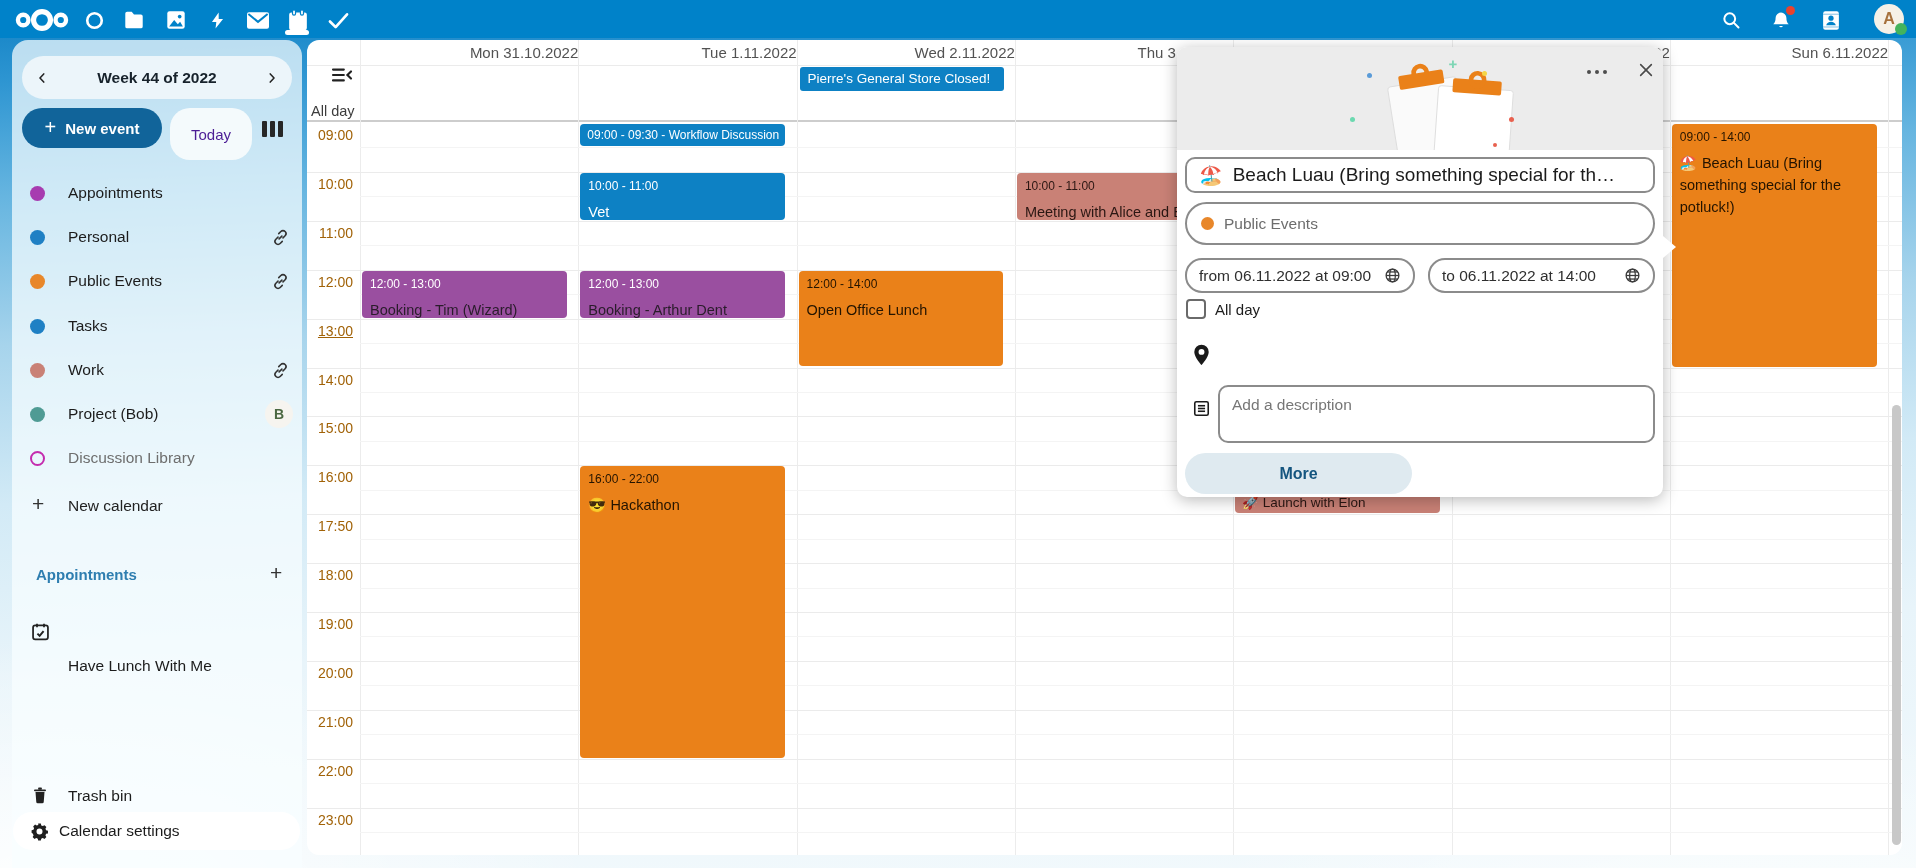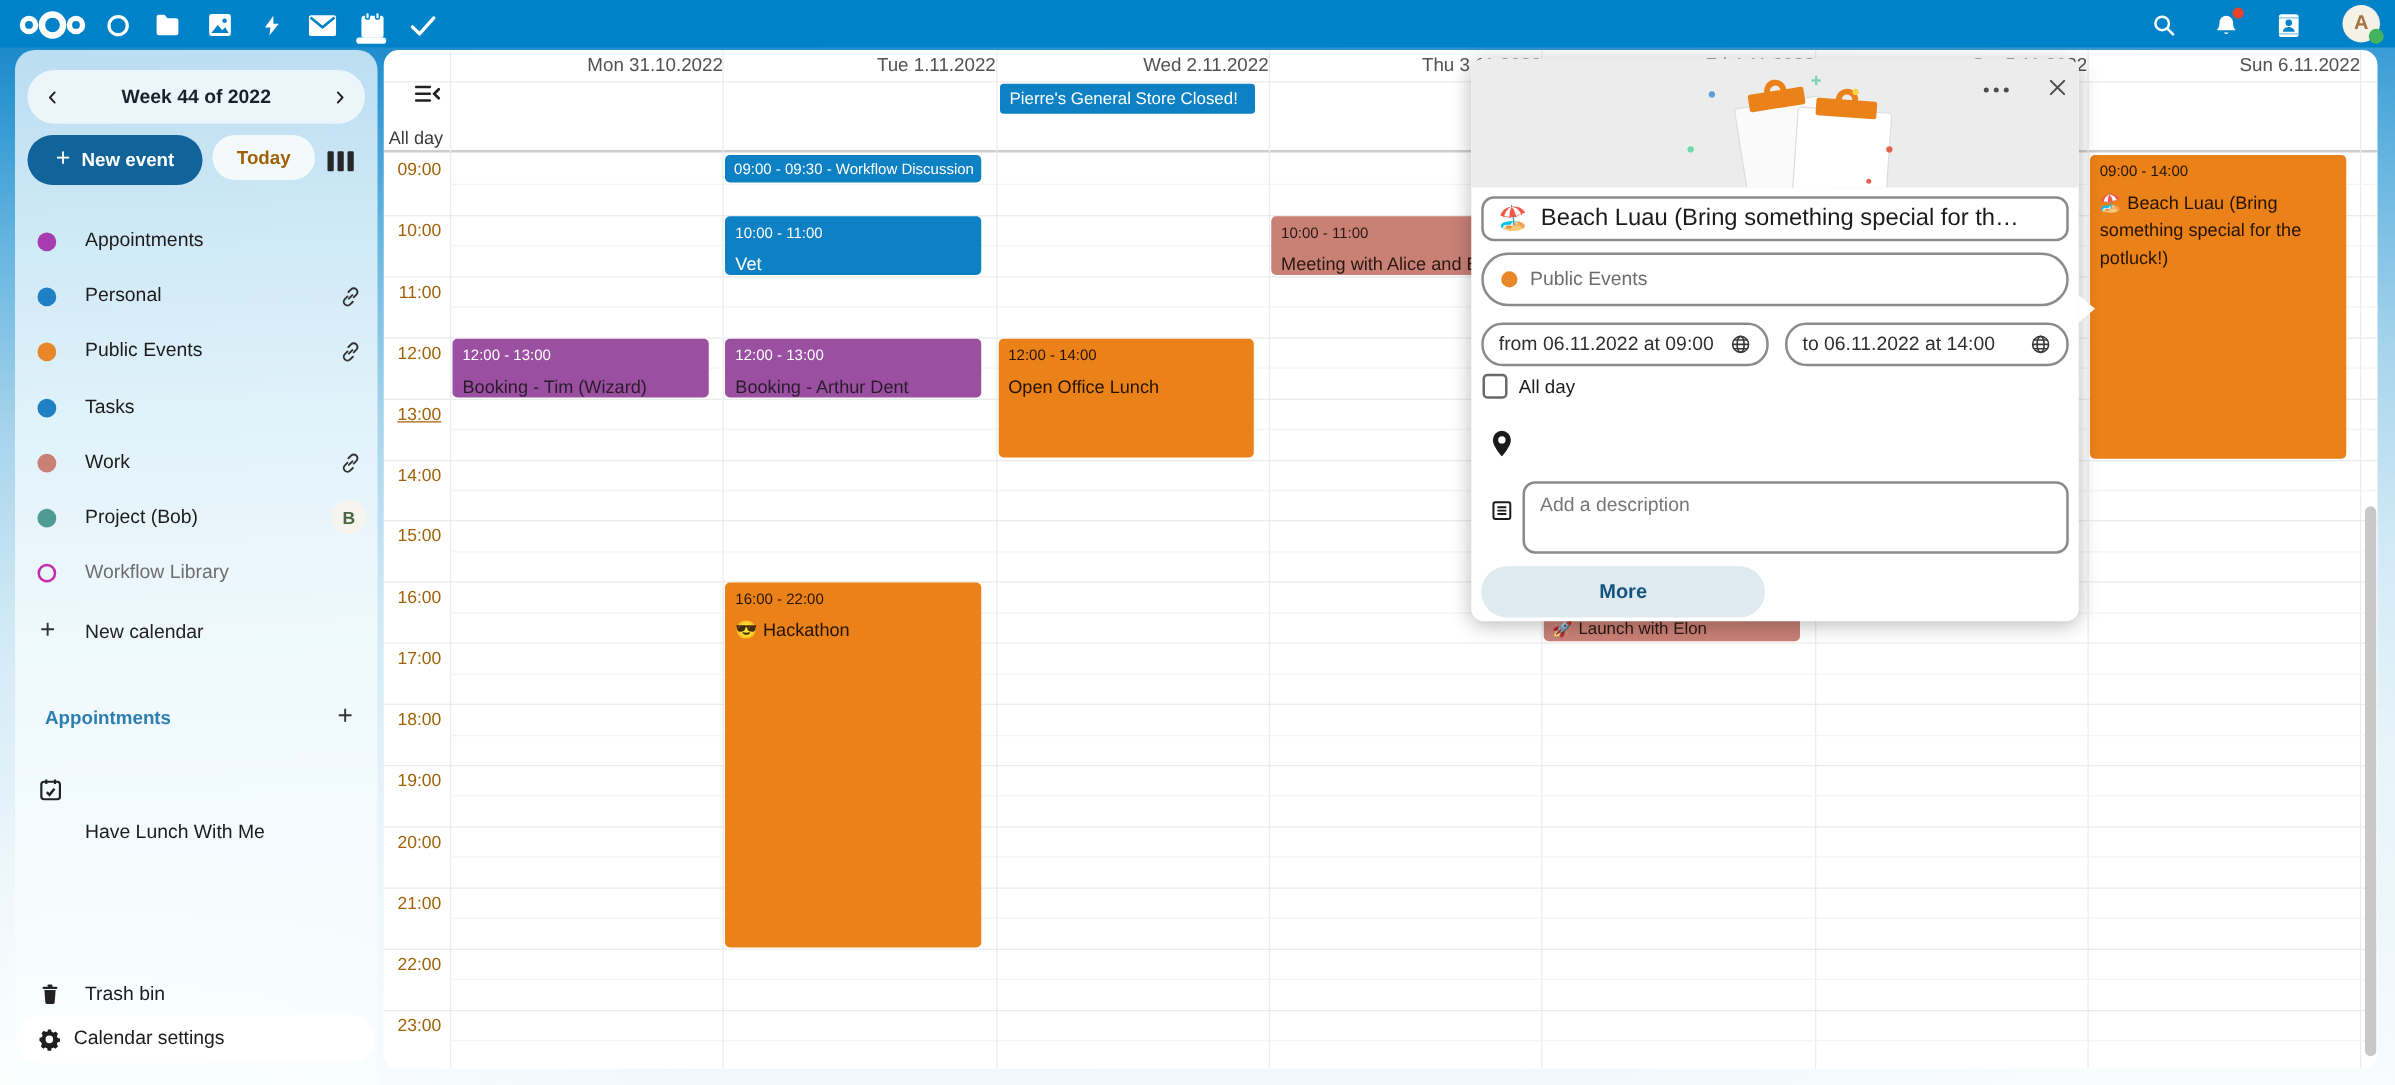--- a/index.html
+++ b/index.html
@@ -22,22 +22,22 @@
     color:#a6713c;font-weight:bold;font-size:16px;display:flex;align-items:center;justify-content:center;}
   #status-dot{position:absolute;left:1895px;top:23px;width:12px;height:12px;border-radius:50%;background:#43b35d;}
   
   #sidebar{position:absolute;left:12px;top:40px;width:290px;height:828px;background:rgba(248,253,255,.72);border-radius:16px 16px 0 0;}
   #weekpill{position:absolute;left:10px;top:16px;width:270px;height:43px;border-radius:22px;background:#ecf5fa;}
   #week-label{position:absolute;left:0;top:0;width:100%;height:43px;line-height:43px;text-align:center;font-weight:bold;font-size:15.5px;color:#17222b;}
   .chev{position:absolute;top:10px;width:24px;height:24px;display:flex;align-items:center;justify-content:center;cursor:pointer;}
   #btn-newevent{position:absolute;left:10px;top:68px;width:140px;height:40px;border-radius:20px;background:var(--primary);
     color:#fff;font-weight:bold;font-size:15px;display:flex;align-items:center;justify-content:center;gap:9px;cursor:pointer;}
   #btn-newevent .plus{font-size:20px;font-weight:400;margin-top:-2px;}
-  #btn-today{position:absolute;left:158px;top:68px;width:82px;height:36px;border-radius:20px;background:#f4fafc;
-    color:#a16207;font-weight:bold;font-size:15px;display:flex;align-items:center;justify-content:center;cursor:pointer;}
+  #btn-today{position:absolute;left:158px;top:68px;width:82px;height:52px;border-radius:20px;background:#f4fafc;
+    color:#4c1d95;font-weight:normal;font-size:15px;display:flex;align-items:center;justify-content:center;cursor:pointer;}
   #viewcols{position:absolute;left:250px;top:81px;width:26px;height:16px;display:flex;gap:3px;cursor:pointer;}
   #viewcols i{display:block;width:5px;height:16px;background:#272727;border-radius:1px;}
   .side-row{position:absolute;left:10px;width:272px;height:26px;cursor:pointer;}
   .side-row .dot{position:absolute;left:8px;top:5px;width:15px;height:15px;border-radius:50%;}
   .side-row .dot.outline{background:transparent !important;border:2.5px solid;box-sizing:border-box;}
   .side-row .lbl{position:absolute;left:46px;top:3px;font-size:15.5px;color:#1c1c1c;white-space:nowrap;}
   .side-row .lbl.muted{color:#6e6e6e;}
   .side-row .share{position:absolute;left:250px;top:4px;}
   .side-row .badge{position:absolute;left:243px;top:-2px;width:28px;height:28px;border-radius:50%;background:#f6f4ef;
     color:#4a6741;font-weight:bold;font-size:14px;display:flex;align-items:center;justify-content:center;}
@@ -249,21 +249,21 @@
               <path d="M15.5 12.5l3-3a4.2 4.2 0 0 0-6-6l-3 3"></path>
             </svg></div>
         </div>
         <div class="side-row" style="top: 362px;">
           <div class="dot" style="background: rgb(79, 155, 148);"></div>
           <div class="lbl">Project (Bob)</div>
           <div class="badge">B</div>
         </div>
         <div class="side-row" style="top: 406.2px;">
           <div class="dot outline" style="border-color: rgb(196, 44, 174);"></div>
-          <div class="lbl muted">Workflow Library</div>
+          <div class="lbl muted">Discussion Library</div>
         </div>
       </div>
 
     <div id="newcal">
       <span class="plus-glyph">+</span>
       <span class="lbl">New calendar</span>
     </div>
 
     <div id="appt-heading">
       <span class="h">Appointments</span>
@@ -343,21 +343,21 @@
         <div class="hline half" style="top: 351.95px; left: 53px; width: 1542px;"></div>
         <div class="hour-label" style="top: 331.5px;">14:00</div>
         <div class="hline" style="top: 376.4px;"></div>
         <div class="hline half" style="top: 400.85px; left: 53px; width: 1542px;"></div>
         <div class="hour-label" style="top: 380.4px;">15:00</div>
         <div class="hline" style="top: 425.3px;"></div>
         <div class="hline half" style="top: 449.75px; left: 53px; width: 1542px;"></div>
         <div class="hour-label" style="top: 429.3px;">16:00</div>
         <div class="hline" style="top: 474.2px;"></div>
         <div class="hline half" style="top: 498.65px; left: 53px; width: 1542px;"></div>
-        <div class="hour-label" style="top: 478.2px;">17:00</div>
+        <div class="hour-label" style="top: 478.2px;">17:50</div>
         <div class="hline" style="top: 523.1px;"></div>
         <div class="hline half" style="top: 547.55px; left: 53px; width: 1542px;"></div>
         <div class="hour-label" style="top: 527.1px;">18:00</div>
         <div class="hline" style="top: 572px;"></div>
         <div class="hline half" style="top: 596.45px; left: 53px; width: 1542px;"></div>
         <div class="hour-label" style="top: 576px;">19:00</div>
         <div class="hline" style="top: 620.9px;"></div>
         <div class="hline half" style="top: 645.35px; left: 53px; width: 1542px;"></div>
         <div class="hour-label" style="top: 624.9px;">20:00</div>
         <div class="hline" style="top: 669.8px;"></div>

